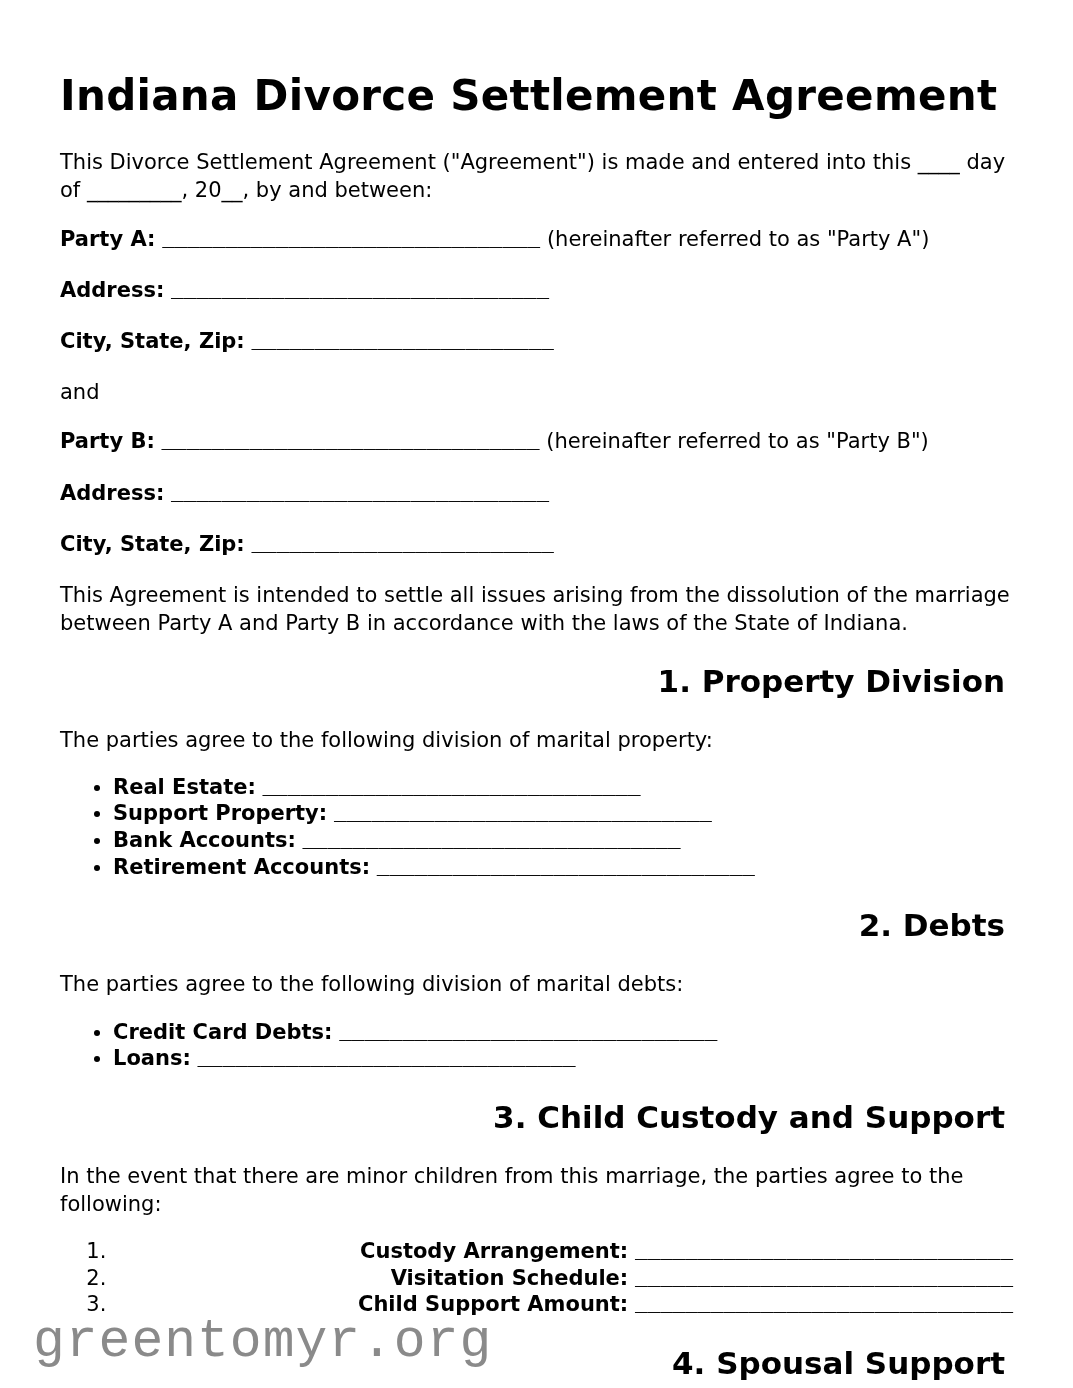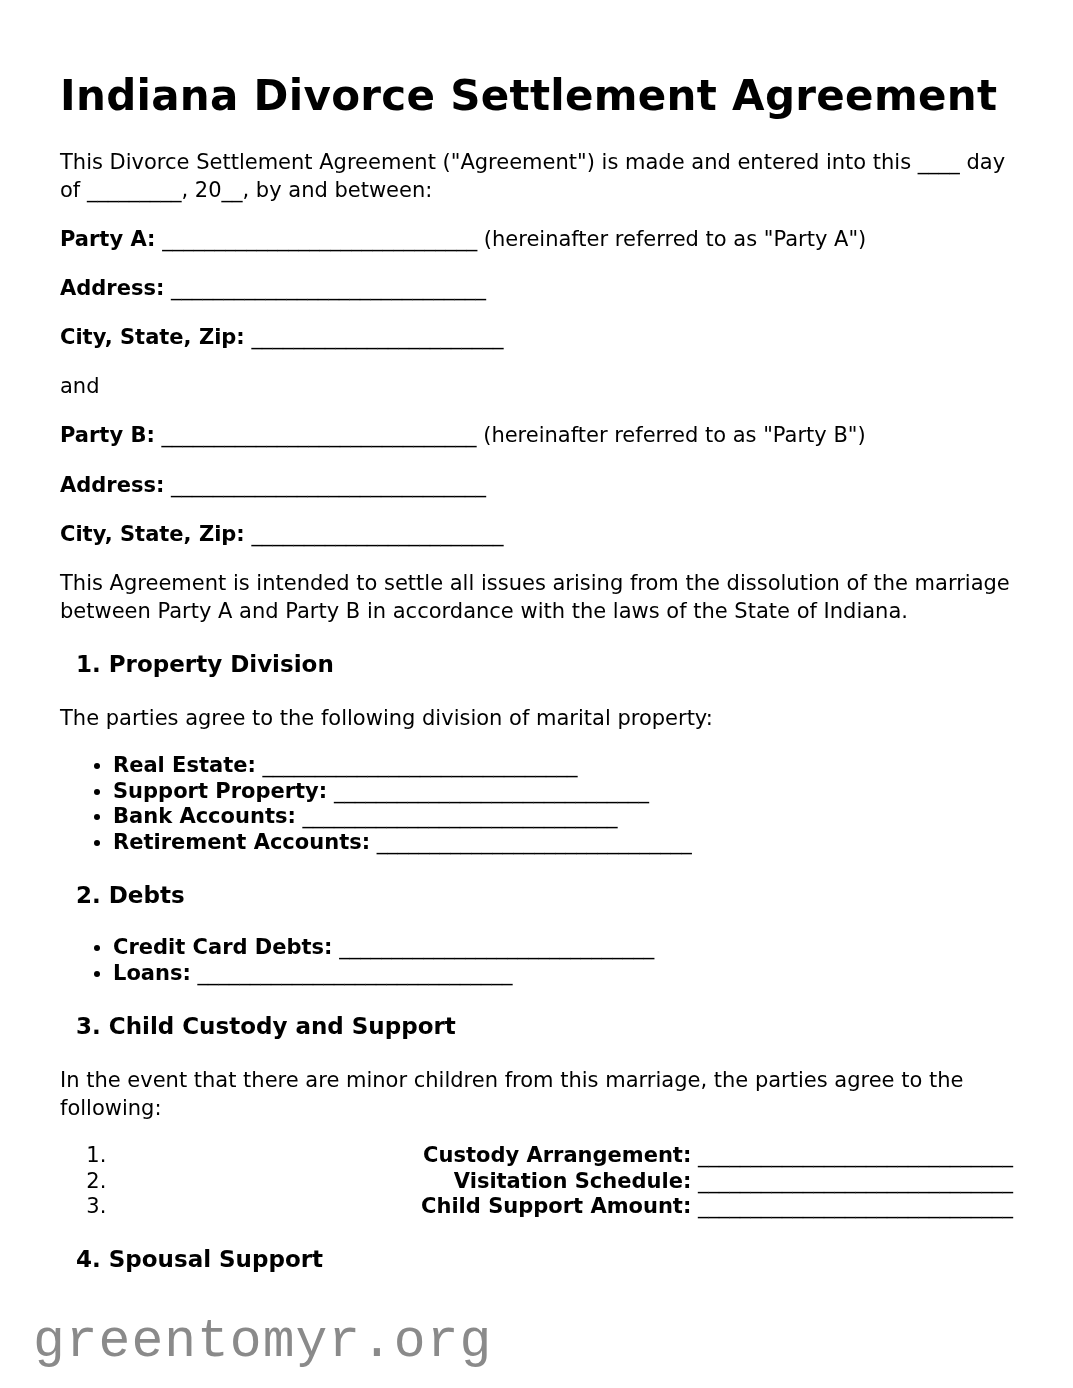--- a/index.html
+++ b/index.html
@@ -18,33 +18,35 @@
     width: 953px;
   }
   h1.doc-title {
     font-size: 42px;
     line-height: 1.15;
     margin: 0 0 28px 0;
     font-weight: 700;
     letter-spacing: 0.3px;
   }
   h2.section-heading {
-    font-size: 23px;
+    font-size: 31px;
     line-height: 1.2;
-    margin: 26px 16px;
+    margin: 26px 8px;
     font-weight: 700;
+    text-align: right;
   }
   p.para {
     margin: 21px 0;
     line-height: 1.335;
   }
   strong.field-label { font-weight: 700; }
   .blank {
     white-space: nowrap;
     letter-spacing: 0;
+    font-family: Liberation Mono, monospace;
   }
   ul.field-list, ol.field-list {
     margin: 15px 0;
     padding-left: 53px;
   }
   ul.field-list { list-style-type: disc; }
   ol.field-list { list-style-type: decimal; text-align: right; }
   .field-list li {
     line-height: 1.22;
   }
@@ -122,20 +124,21 @@
       <span class="blank">______________________________</span>
     </li>
     <li>
       <strong class="field-label">Retirement Accounts:</strong>
       <span class="blank">______________________________</span>
     </li>
   </ul>
 
   <h2 class="section-heading">2. Debts</h2>
 
+  <p class="para">The parties agree to the following division of marital debts:</p>
 
   <ul class="field-list">
     <li>
       <strong class="field-label">Credit Card Debts:</strong>
       <span class="blank">______________________________</span>
     </li>
     <li>
       <strong class="field-label">Loans:</strong>
       <span class="blank">______________________________</span>
     </li>

